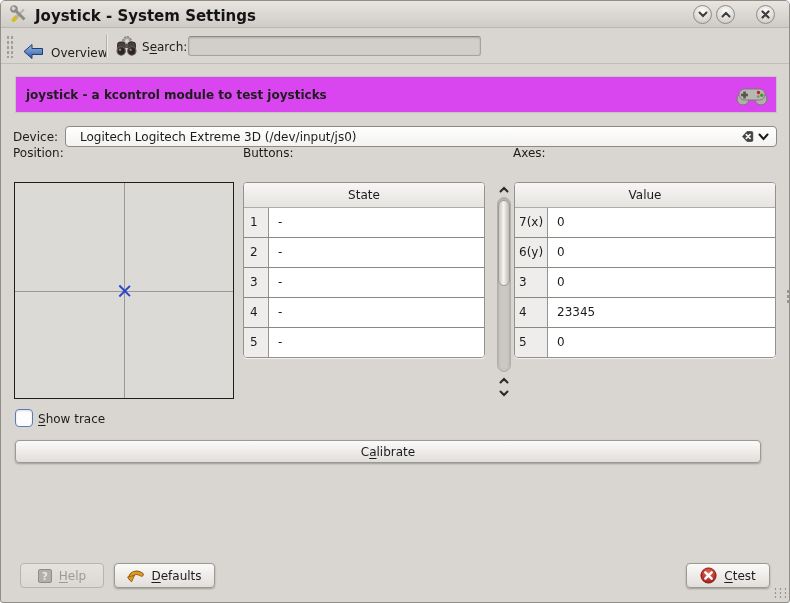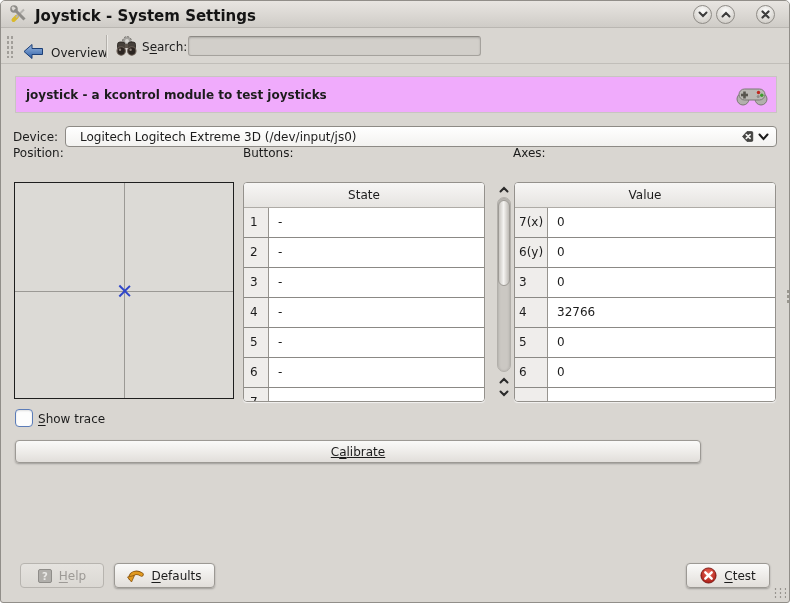--- a/index.html
+++ b/index.html
@@ -19,21 +19,21 @@
   .toolbar { position:absolute; left:0; top:28px; right:0; height:35px; background:#d9d6d1; border-bottom:1px solid #c1beb9; }
   .tb-handle { position:absolute; left:5px; top:6px; width:7px; height:23px;
     background-image:radial-gradient(#a19e99 1px, transparent 1.2px); background-size:4px 5px; }
   .overview-btn { position:absolute; left:16px; top:3px; height:28px; display:flex; align-items:flex-end; gap:7px; padding:0 6px; border-radius:3px; }
   .tb-sep { position:absolute; left:105px; top:6px; width:1px; height:23px; background:#b3b0ab; box-shadow:1px 0 0 #eceae6; }
   .binoculars { position:absolute; left:114px; top:6px; width:23px; height:22px; }
   .search-label { position:absolute; left:141px; top:11px; }
   .search-input { position:absolute; left:187px; top:7px; width:293px; height:20px; background:#d2cfca; border:1px solid #a5a29d; border-top-color:#8c8984; border-radius:3px; box-shadow:inset 0 1px 2px rgba(0,0,0,.18); font:inherit; padding:0 6px; color:#1c1c1c; }
 
   
-  .banner { position:absolute; left:14px; top:75px; width:762px; height:37px; background:#f0abfc; border:1px solid #c8c5c1; display:flex; align-items:center; }
+  .banner { position:absolute; left:14px; top:75px; width:762px; height:37px; background:#d946ef; border:1px solid #c8c5c1; display:flex; align-items:center; }
   .banner-text { margin-left:10px; font-weight:bold; }
   .gamepad { position:absolute; right:8px; top:6px; width:32px; height:24px; }
 
   
   .device-label { position:absolute; left:12px; top:129px; }
   .device-combo { position:absolute; left:64px; top:125px; width:712px; height:21px; background:linear-gradient(#ffffff,#f3f2f0); border:1px solid #8d8a85; border-radius:4px; display:flex; align-items:center; }
   .device-value { margin-left:14px; flex:1; white-space:nowrap; overflow:hidden; }
   .clear-icon { width:17px; height:13px; margin-right:4px; }
   .combo-arrow { width:11px; height:8px; margin-right:7px; }
 
@@ -44,21 +44,21 @@
   
   .pos-box { position:absolute; left:13px; top:181px; width:220px; height:217px; background:#dcdad6; border:1px solid #1e1e1e; }
   .cross-v { position:absolute; left:50%; top:0; bottom:0; width:1px; background:#9b9995; }
   .cross-h { position:absolute; top:50%; left:0; right:0; height:1px; background:#9b9995; }
   .marker { position:absolute; left:50%; top:50%; width:13px; height:13px; transform:translate(-50%,-50%); }
   .marker:before,.marker:after { content:""; position:absolute; left:50%; top:-1px; bottom:-1px; width:1.6px; background:#2f45c8; }
   .marker:before { transform:translateX(-50%) rotate(45deg); }
   .marker:after { transform:translateX(-50%) rotate(-45deg); }
 
   
-  .kde-table { position:absolute; top:181px; height:220px; background:#fff; border:1px solid #94918c; border-radius:4px; overflow:hidden; box-shadow:0 1px 1px rgba(255,255,255,.7); }
+  .kde-table { position:absolute; top:181px; height:176px; background:#fff; border:1px solid #94918c; border-radius:4px; overflow:hidden; box-shadow:0 1px 1px rgba(255,255,255,.7); }
   .btn-table { left:242px; width:242px; }
   .axes-table { left:513px; width:262px; }
   .thead { height:25px; line-height:25px; text-align:center; background:linear-gradient(#f7f6f5,#e6e4e1); border-bottom:1px solid #aeaba6; }
   .trow { height:30px; border-bottom:1px solid #8b8985; display:flex; }
   .trow.partial { height:13px; border-bottom:none; overflow:hidden; }
   .rowhdr { background:#efedeb; border-right:1px solid #97948f; line-height:28px; padding-left:6px; white-space:nowrap; }
   .btn-table .rowhdr { width:25px; }
   .axes-table .rowhdr { width:33px; padding-left:4px; }
   .cell { flex:1; background:#fff; line-height:28px; padding-left:9px; }
 
@@ -69,21 +69,21 @@
   .sb-thumb { position:absolute; left:0px; right:0px; top:2px; height:86px; border-radius:6px; border:1px solid #9d9a95; background:linear-gradient(90deg,#c9c6c1,#f4f3f1 45%,#eceae7 55%,#bdbab5); }
 
   .right-grip { position:absolute; left:785px; top:288px; width:4px; height:14px;
     background-image:radial-gradient(#9a978f 1px, transparent 1.2px); background-size:4px 5px; }
 
   
   .checkbox { position:absolute; left:14px; top:408px; width:18px; height:18px; background:#fdfdfd; border:1.5px solid #5b7cb8; border-radius:4px; box-shadow:inset 0 1px 2px rgba(0,0,0,.12); }
   .trace-label { position:absolute; left:37px; top:411px; }
 
   .push-btn { border:1px solid #9c9994; border-radius:4px; background:linear-gradient(#fafaf9,#edebe8 55%,#e1deda); box-shadow:0 1px 2px rgba(0,0,0,.28); display:flex; align-items:center; justify-content:center; gap:7px; font:inherit; color:#1c1c1c; }
-  .calibrate-btn { position:absolute; left:14px; top:439px; width:686px; height:23px;text-decoration:underline; }
+  .calibrate-btn { position:absolute; left:14px; top:439px; width:746px; height:23px; }
 
   
   .help-btn { position:absolute; left:19px; top:562px; width:84px; height:25px; background:linear-gradient(#e5e3df,#dbd8d3); border-color:#b7b4af; color:#9d9a96; box-shadow:none; }
   .defaults-btn { position:absolute; left:113px; top:562px; width:101px; height:25px; }
   .close-btn { position:absolute; left:685px; top:562px; width:84px; height:25px; }
   .resize-grip { position:absolute; left:772px; top:586px; width:13px; height:12px;
     background-image:radial-gradient(#98958f 1px, transparent 1.2px); background-size:5px 4px; }
 
   .u { text-decoration:underline; text-underline-offset:2px; }
   .help-icon { width:14px; height:14px; border-radius:2px; background:#b1afab; border:1px solid #8f8d89; color:#e9e8e6; font-weight:bold; font-size:10px; line-height:13px; text-align:center; }
@@ -247,21 +247,21 @@
     <div class="trow">
         <div class="rowhdr">6(y)</div>
         <div class="cell">0</div>
       </div>
     <div class="trow">
         <div class="rowhdr">3</div>
         <div class="cell">0</div>
       </div>
     <div class="trow">
         <div class="rowhdr">4</div>
-        <div class="cell">32766</div>
+        <div class="cell">23345</div>
       </div>
     <div class="trow">
         <div class="rowhdr">5</div>
         <div class="cell">0</div>
       </div>
     <div class="trow">
         <div class="rowhdr">6</div>
         <div class="cell">0</div>
       </div>
     <div class="trow partial">

